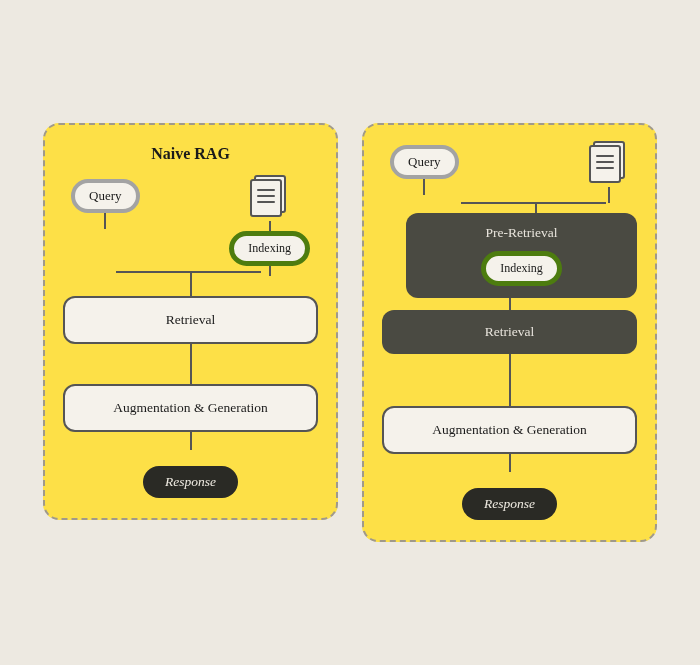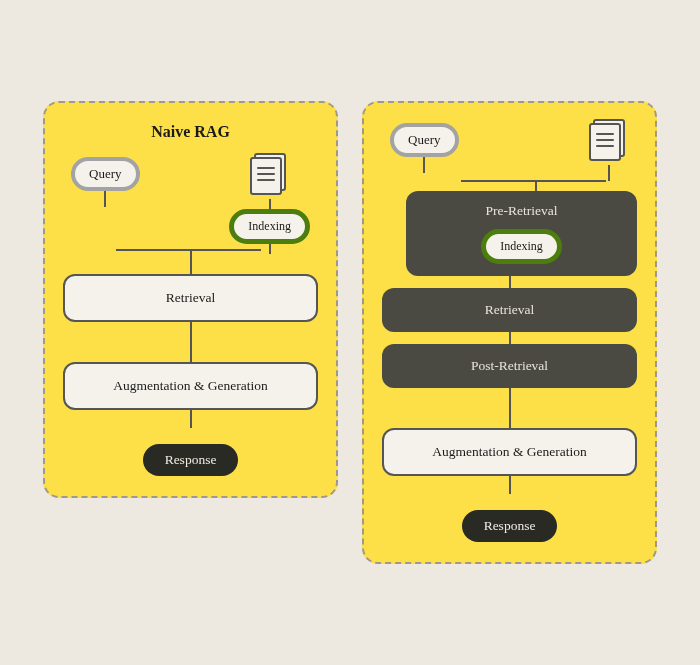--- a/index.html
+++ b/index.html
@@ -129,20 +129,21 @@
       background: #4a4a42;
     }
 
     .response-box {
       background: #2a2a25;
       border-radius: 20px;
       padding: 8px 22px;
       color: #f0ece3;
       font-size: 13.5px;
       margin-top: 16px;
+      font-style: italic;
     }
 
     
     .pre-retrieval-container {
       width: 100%;
       background: #4a4a42;
       border-radius: 12px;
       padding: 12px 10px;
       display: flex;
       flex-direction: column;
@@ -279,21 +280,20 @@
       <div style="width:100%; display:flex; justify-content:center;">
         <div class="connector" style="height:12px;"></div>
       </div>
 
       <div class="flow-box-dark">Retrieval</div>
 
       <div style="width:100%; display:flex; justify-content:center;">
         <div class="connector" style="height:12px;"></div>
       </div>
 
-      <div class="flow-box-dark">Post-Retrieval</div>
 
       <div style="width:100%; display:flex; justify-content:center;">
         <div class="connector connector-long"></div>
       </div>
 
       <div class="flow-box">Augmentation &amp; Generation</div>
 
       <div class="connector" style="height:18px;"></div>
 
       <div class="response-box">Response</div>

